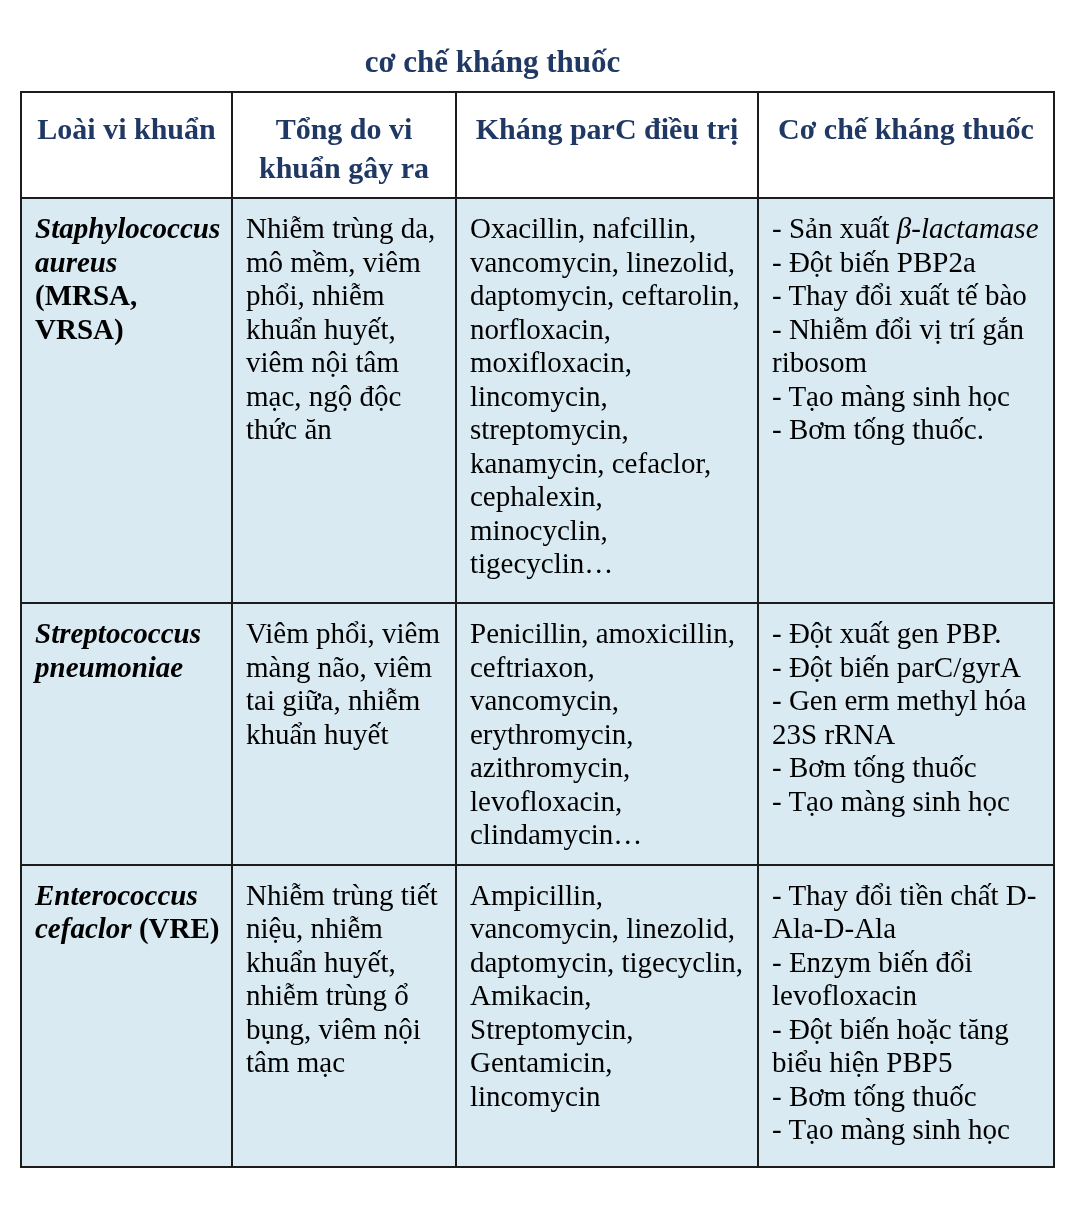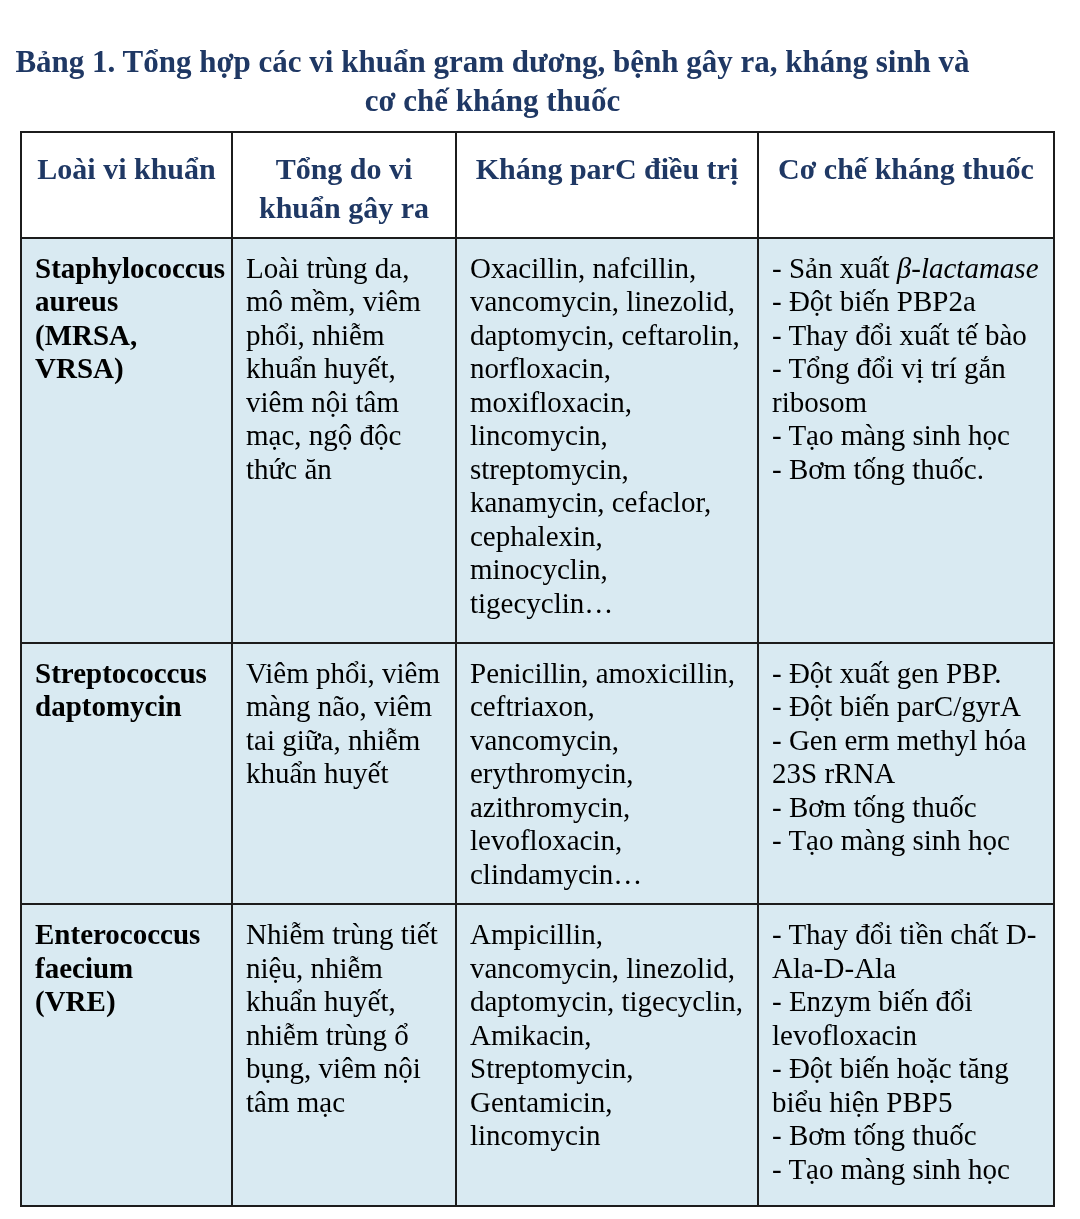--- a/index.html
+++ b/index.html
@@ -49,33 +49,32 @@
     background: #d9eaf2;
     color: #000000;
     font-size: 29px;
     line-height: 1.155;
     padding: 13px 10px 12px 13px;
   }
   td.species {
     color: #1f3864;
     font-weight: bold;
   }
-  td.species .sp-name { }
+  td.species .sp-name { font-style: italic; }
   thead tr { height: 95px; }
   tbody tr:nth-child(1) { height: 405px; }
   tbody tr:nth-child(2) { height: 258px; }
   tbody tr:nth-child(3) { height: 302px; }
   .mech-item { margin: 0; }
 </style>
 </head>
 <body>
 
 <div class="page">
   <div class="title">
-    <div>Bảng 1. Tổng hợp các vi khuẩn gram dương, bệnh gây ra, kháng sinh và</div>
     <div>cơ chế kháng thuốc</div>
   </div>
 
   <table class="bacteria">
     <colgroup>
       <col style="width:211px">
       <col style="width:224px">
       <col style="width:302px">
       <col style="width:296px">
     </colgroup>
@@ -83,45 +82,45 @@
       <tr>
           <th>Loài vi khuẩn</th>
           <th>Tổng do vi khuẩn gây ra</th>
           <th>Kháng parC điều trị</th>
           <th>Cơ chế kháng thuốc</th>
         </tr>
     </thead>
     <tbody>
         <tr>
           <td class="species"><span class="sp-name">Staphylococcus aureus</span> <span>(MRSA, VRSA)</span></td>
-          <td>Loài trùng da, mô mềm, viêm phổi, nhiễm khuẩn huyết, viêm nội tâm mạc, ngộ độc thức ăn</td>
+          <td>Nhiễm trùng da, mô mềm, viêm phổi, nhiễm khuẩn huyết, viêm nội tâm mạc, ngộ độc thức ăn</td>
           <td>Oxacillin, nafcillin, vancomycin, linezolid, daptomycin, ceftarolin, norfloxacin, moxifloxacin, lincomycin, streptomycin, kanamycin, cefaclor, cephalexin, minocyclin, tigecyclin…</td>
           <td>
             <div class="mech-item">- Sản xuất <i>β-lactamase</i></div>
             <div class="mech-item">- Đột biến PBP2a</div>
             <div class="mech-item">- Thay đổi xuất tế bào</div>
-            <div class="mech-item">- Tổng đổi vị trí gắn ribosom</div>
+            <div class="mech-item">- Nhiễm đổi vị trí gắn ribosom</div>
             <div class="mech-item">- Tạo màng sinh học</div>
             <div class="mech-item">- Bơm tống thuốc.</div>
           </td>
         </tr>
         <tr>
-          <td class="species"><span class="sp-name">Streptococcus daptomycin</span></td>
+          <td class="species"><span class="sp-name">Streptococcus pneumoniae</span></td>
           <td>Viêm phổi, viêm màng não, viêm tai giữa, nhiễm khuẩn huyết</td>
           <td>Penicillin, amoxicillin, ceftriaxon, vancomycin, erythromycin, azithromycin, levofloxacin, clindamycin…</td>
           <td>
             <div class="mech-item">- Đột xuất gen PBP.</div>
             <div class="mech-item">- Đột biến parC/gyrA</div>
             <div class="mech-item">- Gen erm methyl hóa 23S rRNA</div>
             <div class="mech-item">- Bơm tống thuốc</div>
             <div class="mech-item">- Tạo màng sinh học</div>
           </td>
         </tr>
         <tr>
-          <td class="species"><span class="sp-name">Enterococcus faecium</span> <span>(VRE)</span></td>
+          <td class="species"><span class="sp-name">Enterococcus cefaclor</span> <span>(VRE)</span></td>
           <td>Nhiễm trùng tiết niệu, nhiễm khuẩn huyết, nhiễm trùng ổ bụng, viêm nội tâm mạc</td>
           <td>Ampicillin, vancomycin, linezolid, daptomycin, tigecyclin, Amikacin, Streptomycin, Gentamicin, lincomycin</td>
           <td>
             <div class="mech-item">- Thay đổi tiền chất D-Ala-D-Ala</div>
             <div class="mech-item">- Enzym biến đổi levofloxacin</div>
             <div class="mech-item">- Đột biến hoặc tăng biểu hiện PBP5</div>
             <div class="mech-item">- Bơm tống thuốc</div>
             <div class="mech-item">- Tạo màng sinh học</div>
           </td>
         </tr>

